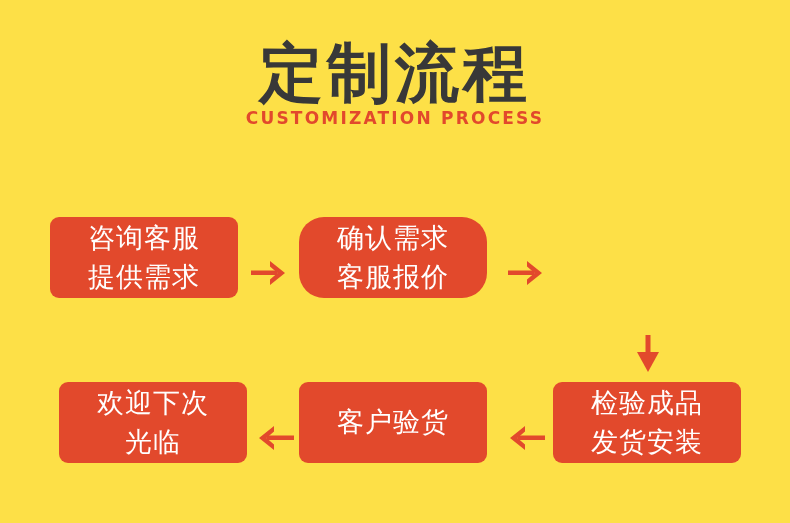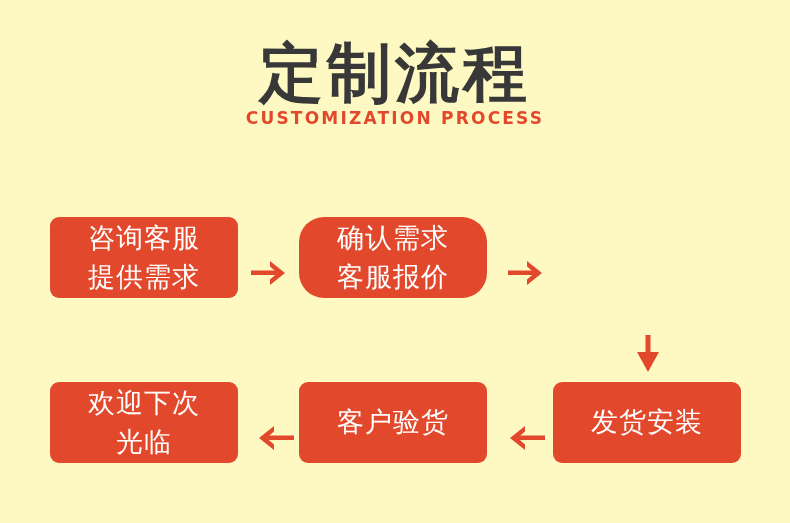--- a/index.html
+++ b/index.html
@@ -13,21 +13,21 @@
   body {
     background: #f5f5f5;
     font-family: "DejaVu Sans", "Liberation Sans", sans-serif;
     position: relative;
   }
 
   #page {
     position: relative;
     width: 790px;
     height: 523px;
-    background: #fef9c3;
+    background: #fde047;
   }
 
   
   .header {
     position: absolute;
     top: 0;
     left: 0;
     width: 790px;
     text-align: center;
     padding-top: 38px;
@@ -77,21 +77,21 @@
     color: #ffffff;
   }
 
   
   #box-1 { left: 50px;  top: 217px; }
   #box-2 { left: 299px; top: 217px; border-radius: 25px; }
   #box-3 { left: 553px; top: 217px; }
   
   #box-4 { left: 553px; top: 382px; }
   #box-5 { left: 299px; top: 382px; }
-  #box-6 { left: 50px;  top: 382px; align-items: center; }
+  #box-6 { left: 59px;  top: 382px; align-items: center; }
 
   
   .arrow {
     position: absolute;
     display: block;
   }
   .arrow svg { display: block; }
 
   #arrow-1 { left: 250px; top: 254px; }
   #arrow-2 { left: 507px; top: 254px; }
@@ -135,20 +135,21 @@
 
 
   <span class="arrow" id="arrow-3">
     <svg width="28" height="42" viewBox="0 0 28 42" aria-hidden="true">
       <rect x="11.5" y="1" width="5" height="22" fill="#e2492c"></rect>
       <path d="M3 18 L25 18 L14 38 Z" fill="#e2492c"></path>
     </svg>
   </span>
 
   <div class="flow-box" id="box-4">
+    <div class="line">检验成品</div>
     <div class="line">发货安装</div>
   </div>
 
   <span class="arrow" id="arrow-4">
     <svg width="44" height="38" viewBox="0 0 44 38" aria-hidden="true">
       <rect x="16" y="16.5" width="27" height="4.5" fill="#e2492c"></rect>
       <path d="M23 7 L23 12.5 L15.5 19 L23 25.5 L23 31 L8 19 Z" fill="#e2492c"></path>
     </svg>
   </span>
 

